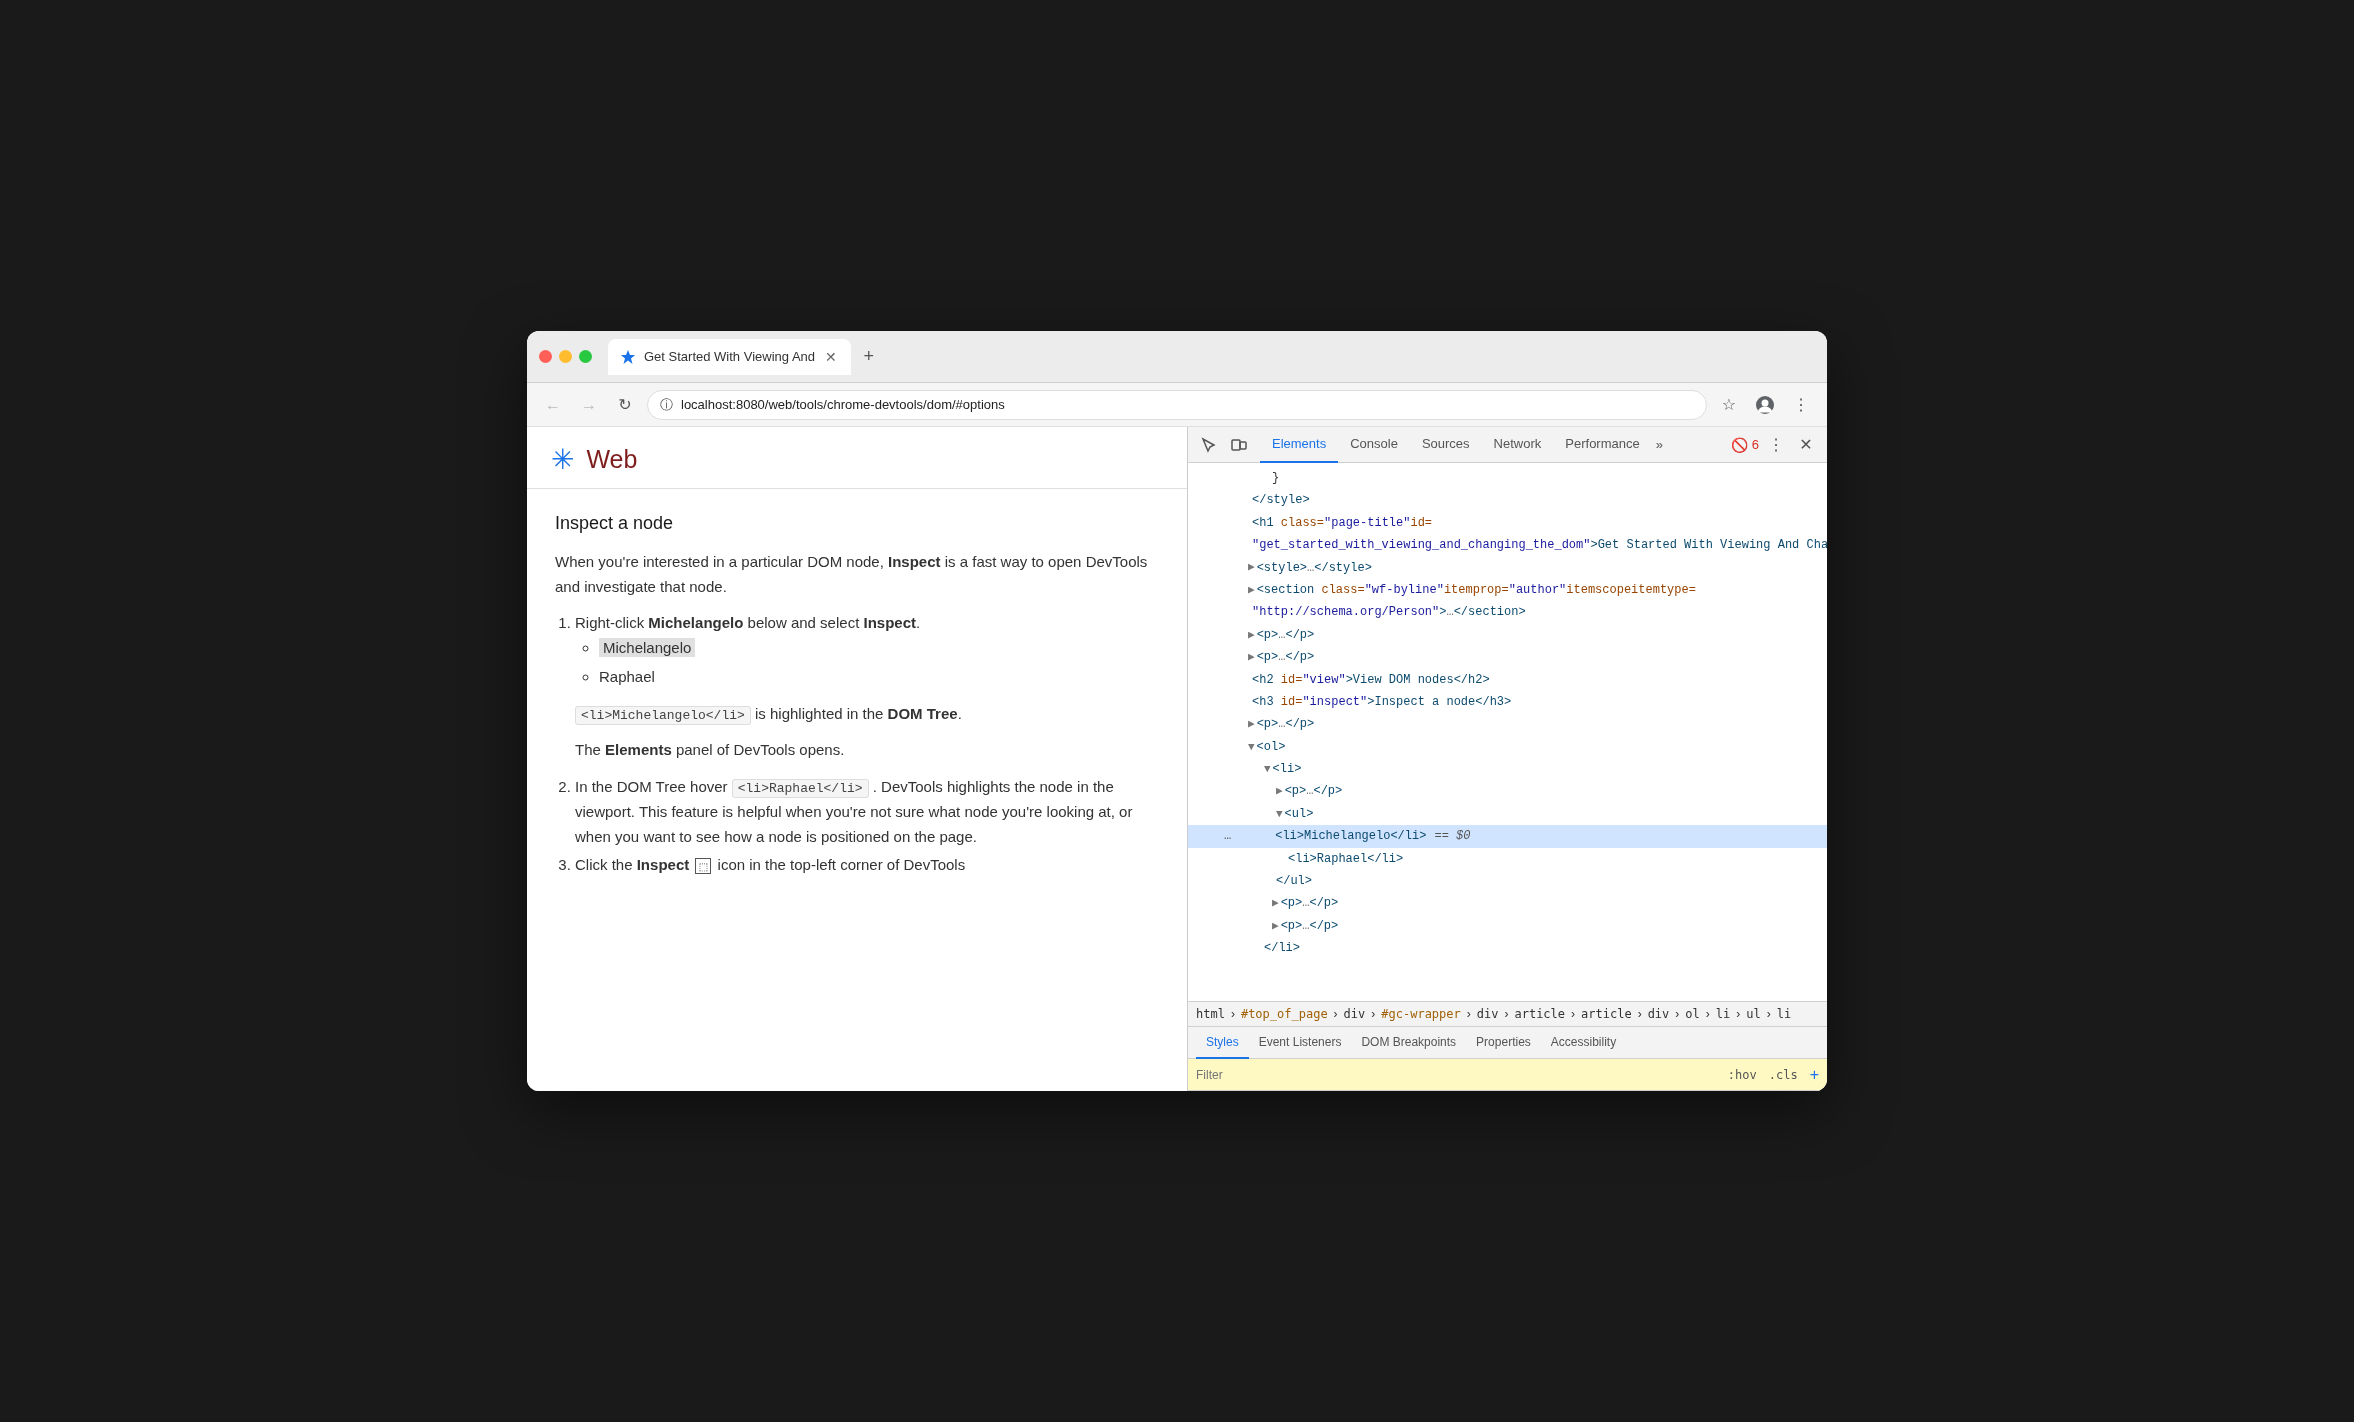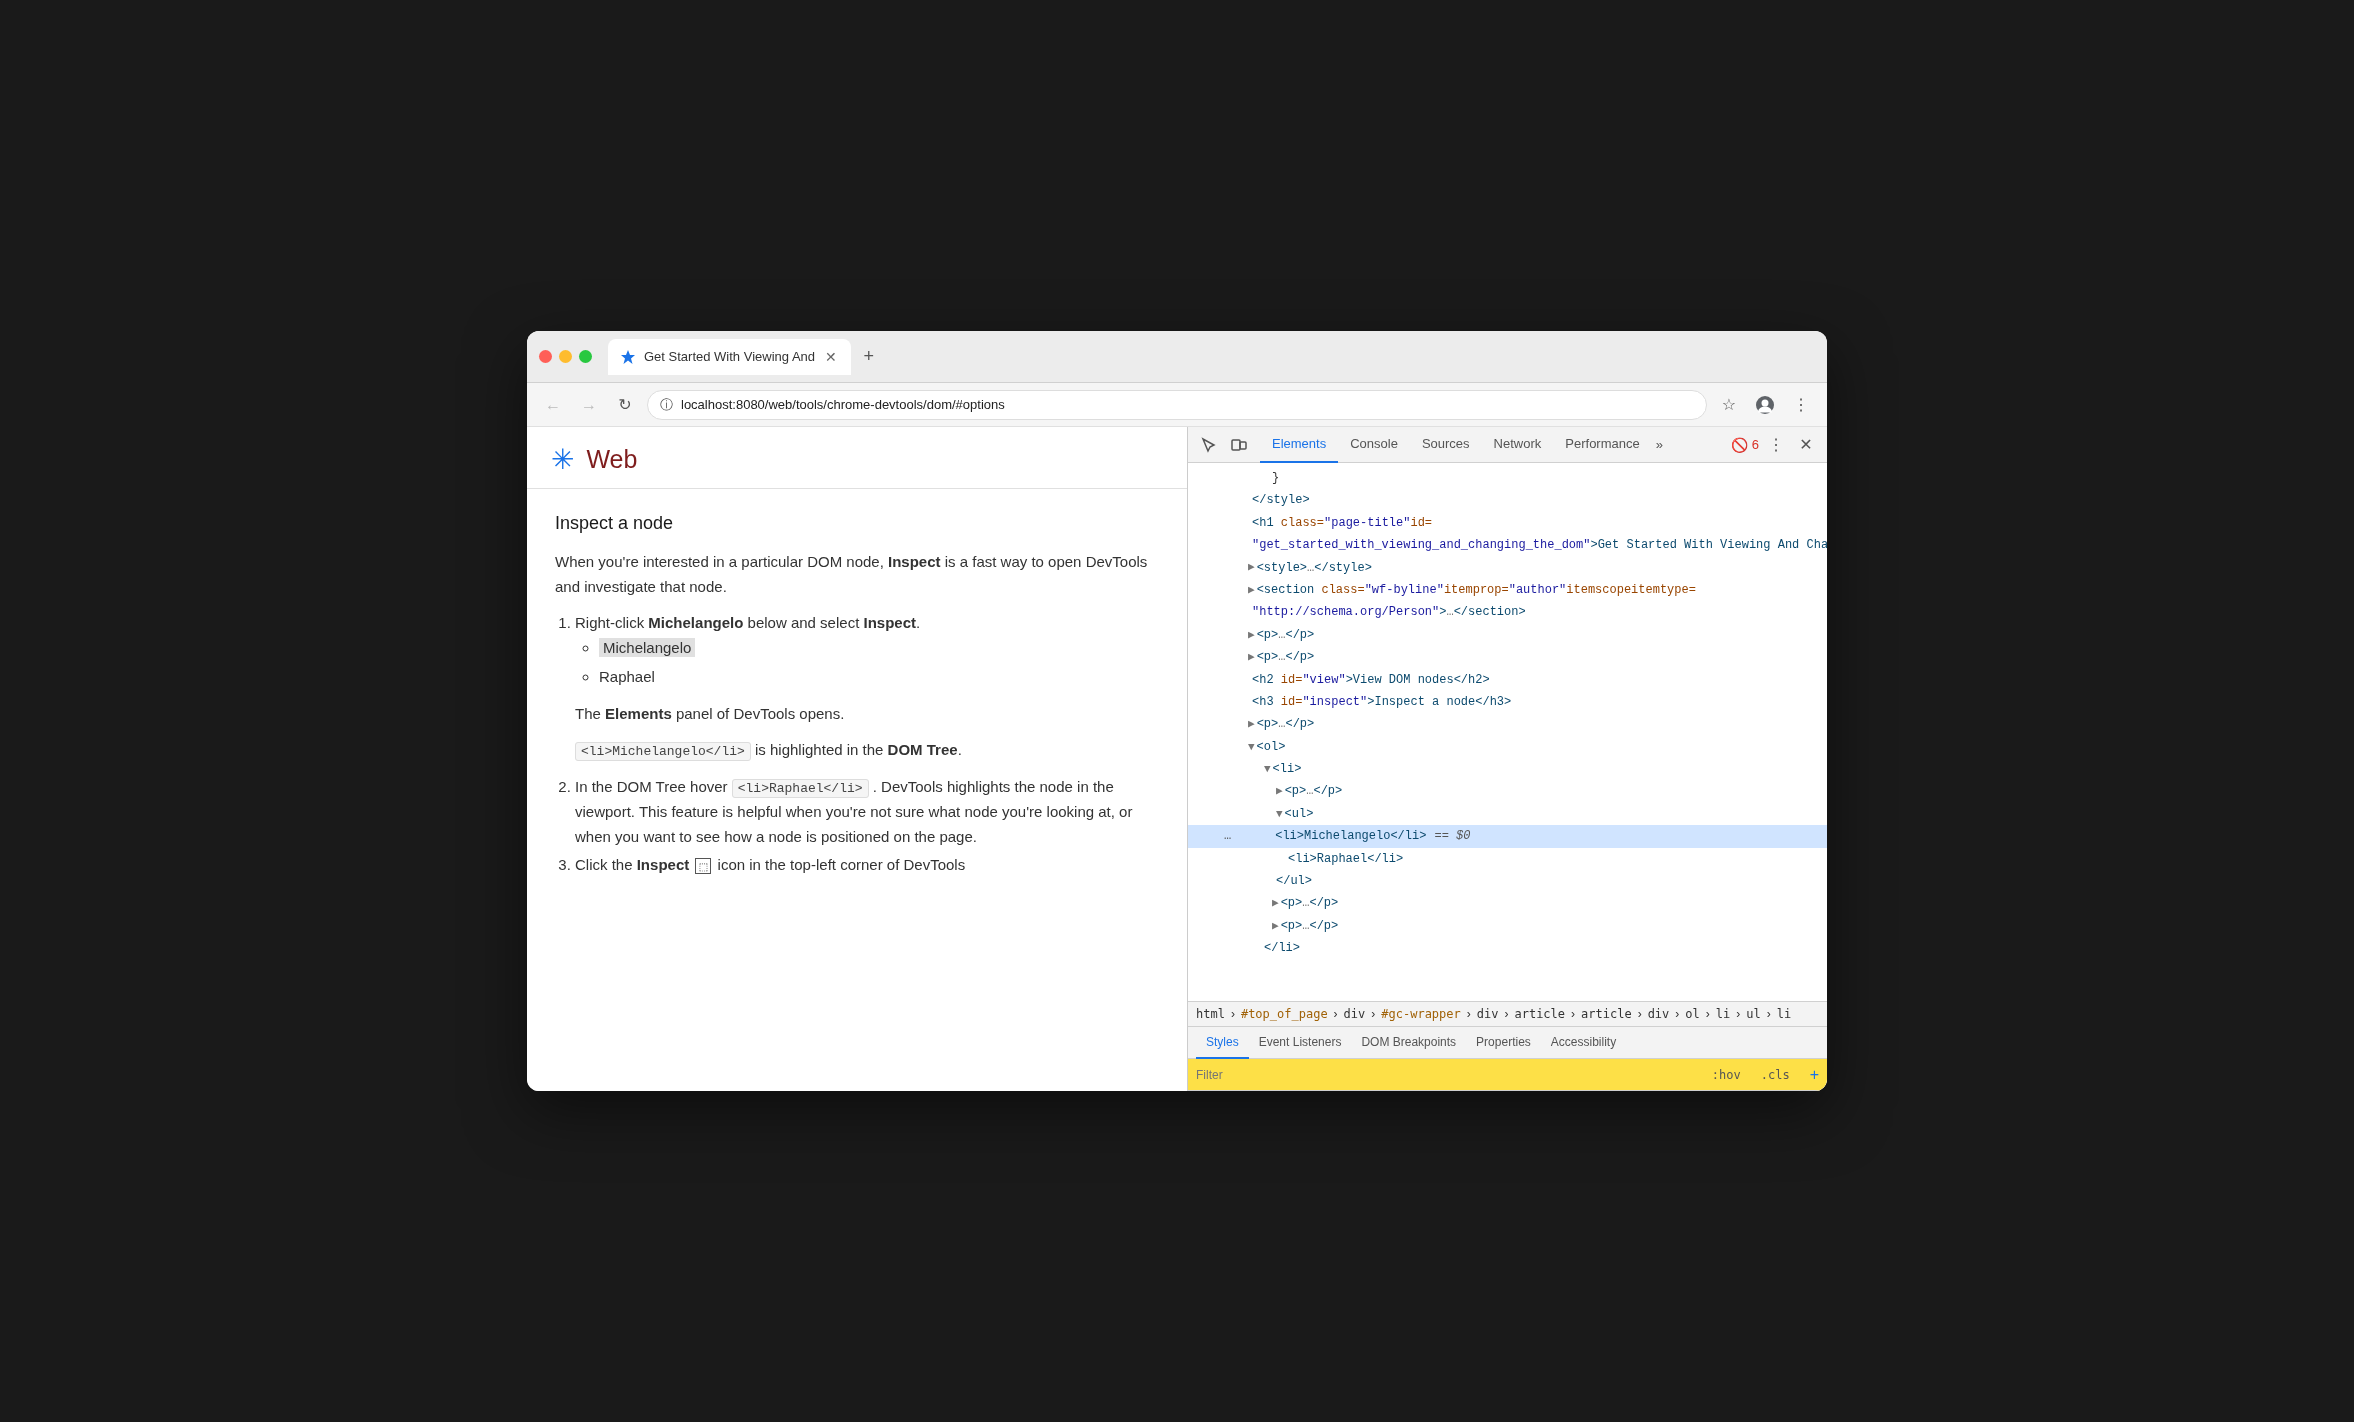--- a/index.html
+++ b/index.html
@@ -358,23 +358,23 @@
     .bt-tab.active {
       color: #1a73e8;
       border-bottom: 2px solid #1a73e8;
     }
     
     .filter-bar {
       height: 32px;
       display: flex;
       align-items: center;
       padding: 0 8px;
-      gap: 20px;
+      gap: 12px;
       border-bottom: 1px solid #d0d0d0;
-      background: #fde047;
+      background: #fef9c3;
       flex-shrink: 0;
     }
     .filter-input {
       flex: 1;
       border: none;
       outline: none;
       font-size: 12px;
       color: #333;
       background: transparent;
     }
@@ -451,28 +451,28 @@
           <li>
             <span>Right-click</span>
             <strong>Michelangelo</strong>
             <span>below and select</span>
             <strong>Inspect</strong><span>.</span>
             <ul>
               <li><span style="background:#e0e0e0; padding:1px 4px;">Michelangelo</span></li>
               <li><span>Raphael</span></li>
             </ul>
             <p>
+              <code>&lt;li&gt;Michelangelo&lt;/li&gt;</code>
+              <span>is highlighted in the</span>
+              <strong>DOM Tree</strong><span>.</span>
+            </p>
+            <p>
               <span>The</span>
               <strong>Elements</strong>
               <span>panel of DevTools opens.</span>
-            </p>
-            <p>
-              <code>&lt;li&gt;Michelangelo&lt;/li&gt;</code>
-              <span>is highlighted in the</span>
-              <strong>DOM Tree</strong><span>.</span>
             </p>
           </li>
           <li>
             <span>In the DOM Tree hover</span>
             <code>&lt;li&gt;Raphael&lt;/li&gt;</code>
             <span>. DevTools highlights the node in the viewport. This feature is helpful when you're not sure what node you're looking at, or when you want to see how a node is positioned on the page.</span>
           </li>
           <li>
             <span>Click the</span>
             <strong>Inspect</strong>

